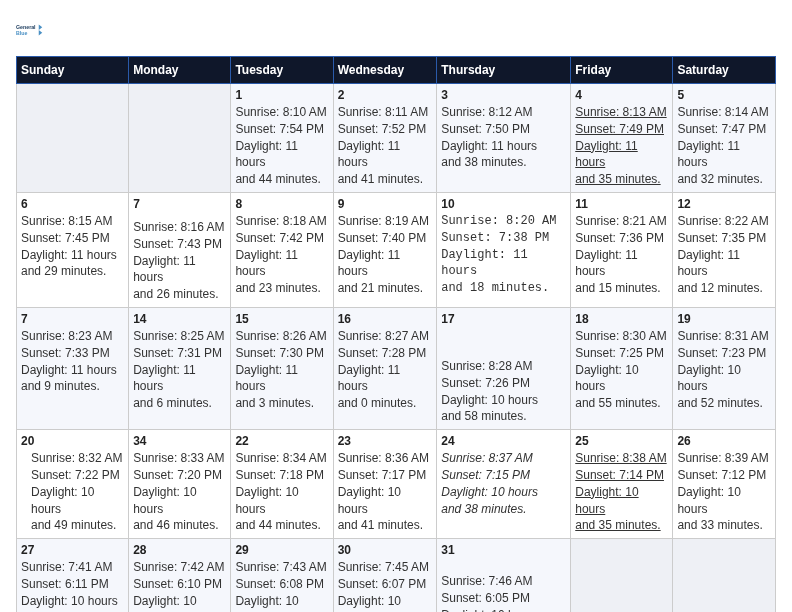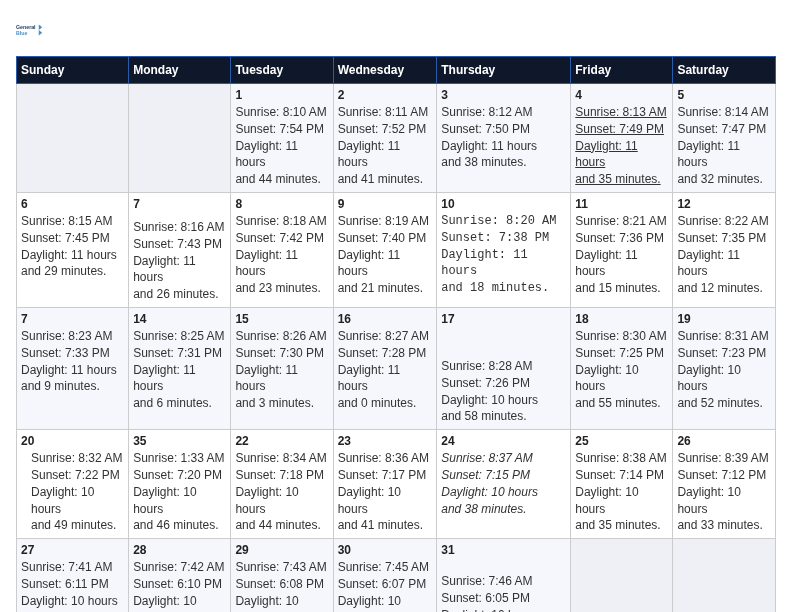--- a/index.html
+++ b/index.html
@@ -251,22 +251,22 @@
       </tr>
       <tr>
         <td>
           <span class="day-num">20</span>
           <div class="day-detail" style="white-space: pre-line; margin-left: 10px;">Sunrise: 8:32 AM
 Sunset: 7:22 PM
 Daylight: 10 hours
 and 49 minutes.</div>
         </td>
         <td>
-          <span class="day-num">35</span>
-          <div class="day-detail" style="white-space: pre-line;">Sunrise: 1:33 AM
+          <span class="day-num">34</span>
+          <div class="day-detail" style="white-space: pre-line;">Sunrise: 8:33 AM
 Sunset: 7:20 PM
 Daylight: 10 hours
 and 46 minutes.</div>
         </td>
         <td>
           <span class="day-num">22</span>
           <div class="day-detail" style="white-space: pre-line;">Sunrise: 8:34 AM
 Sunset: 7:18 PM
 Daylight: 10 hours
 and 44 minutes.</div>
@@ -280,21 +280,21 @@
         </td>
         <td>
           <span class="day-num">24</span>
           <div class="day-detail" style="white-space: pre-line; font-style: italic;">Sunrise: 8:37 AM
 Sunset: 7:15 PM
 Daylight: 10 hours
 and 38 minutes.</div>
         </td>
         <td>
           <span class="day-num">25</span>
-          <div class="day-detail" style="white-space: pre-line;">Sunrise: 8:38 AM
+          <div class="day-detail" style="white-space: pre-line; text-decoration: underline;">Sunrise: 8:38 AM
 Sunset: 7:14 PM
 Daylight: 10 hours
 and 35 minutes.</div>
         </td>
         <td>
           <span class="day-num">26</span>
           <div class="day-detail" style="white-space: pre-line;">Sunrise: 8:39 AM
 Sunset: 7:12 PM
 Daylight: 10 hours
 and 33 minutes.</div>

